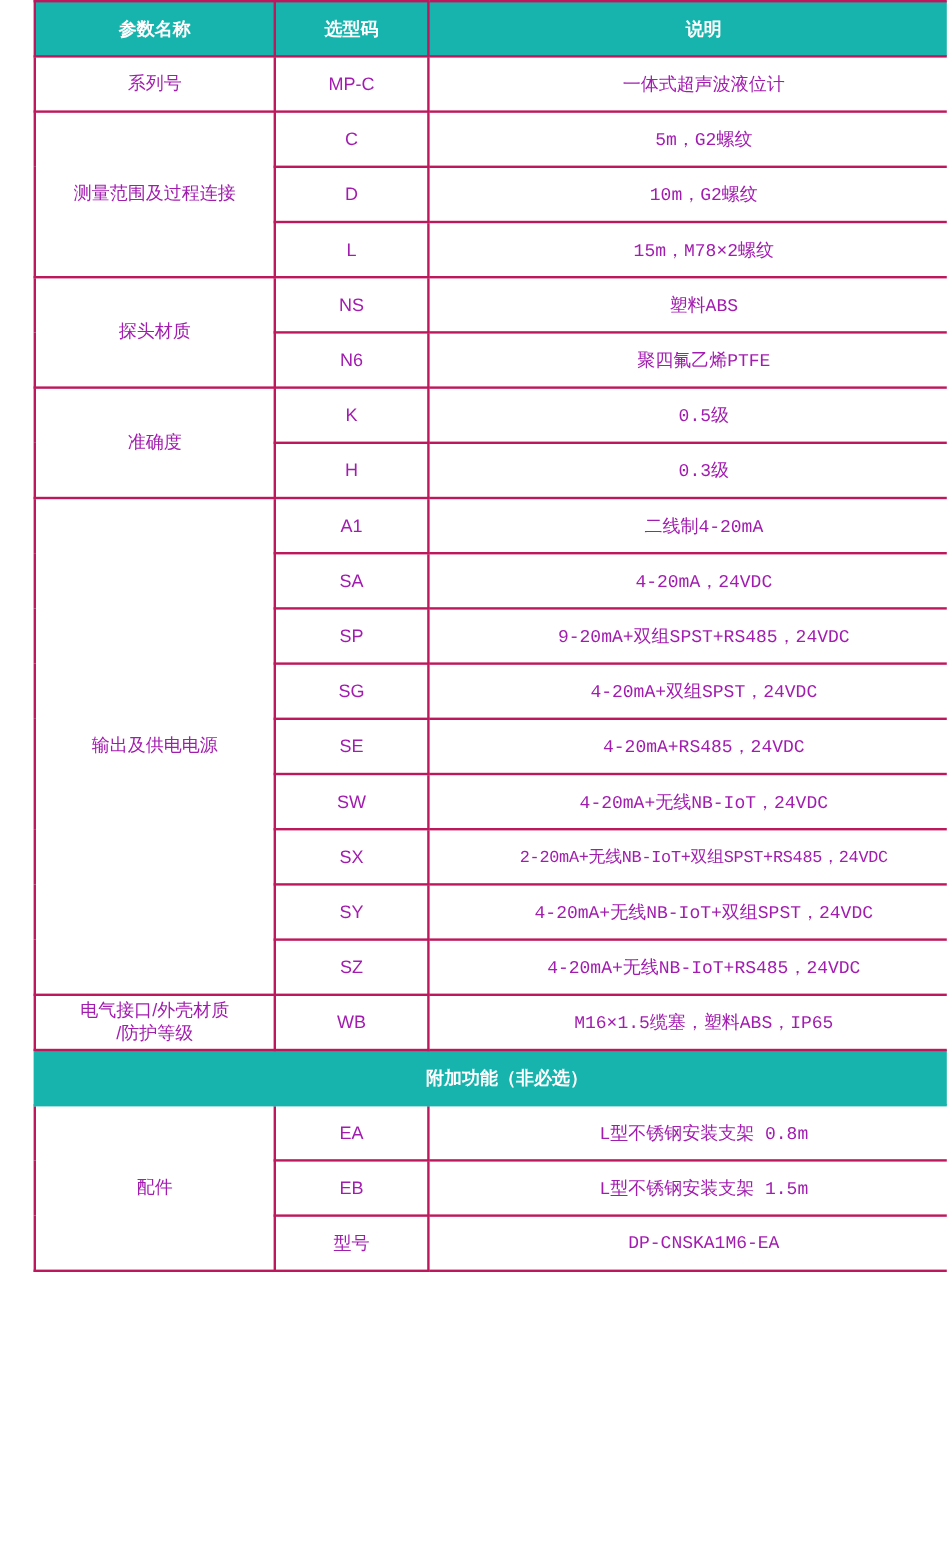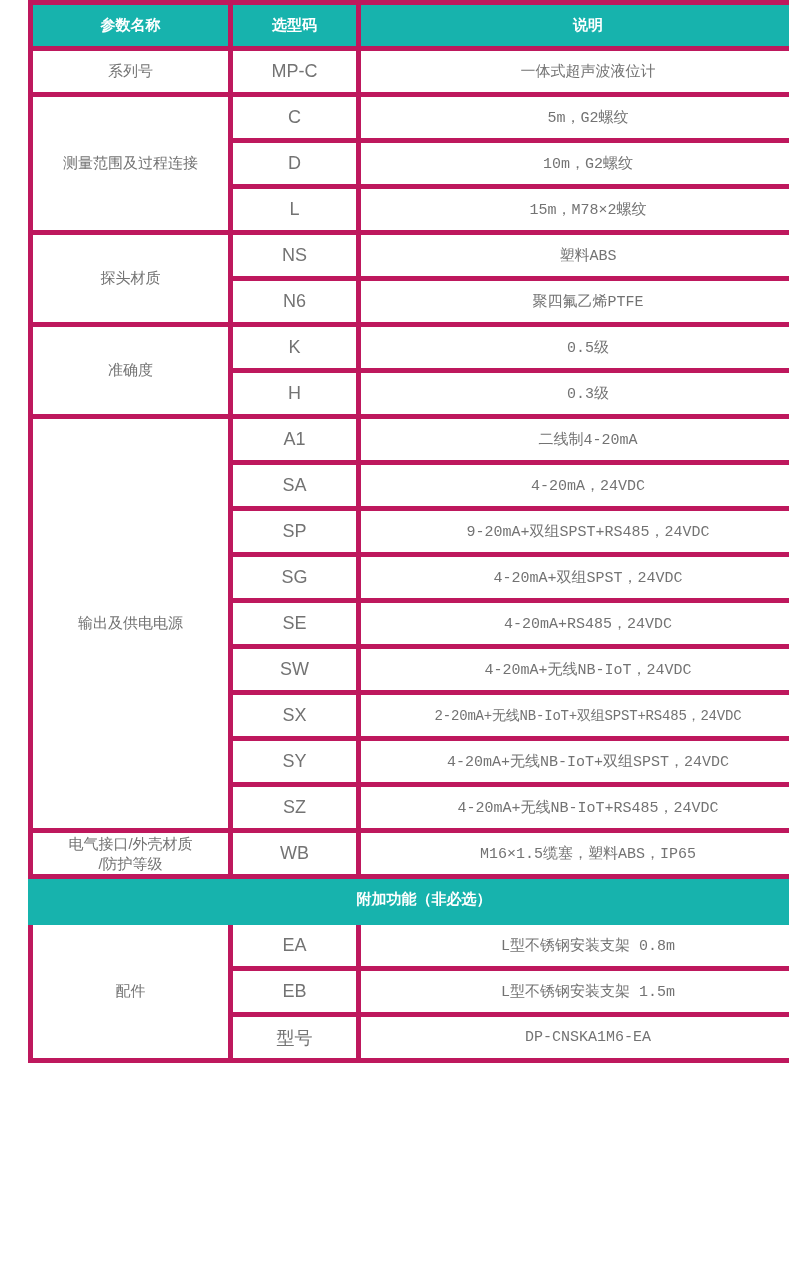--- a/index.html
+++ b/index.html
@@ -34,49 +34,49 @@
     padding: 0 28px;
     box-sizing: border-box;
   }
   table.spec {
     width: 733px;
     border-collapse: collapse;
     table-layout: fixed;
     font-size: 15px;
   }
   table.spec td, table.spec th {
-    border: 5px solid #be185d;
+    border: 2px solid #be185d;
     text-align: center;
     vertical-align: middle;
     padding: 0 4px;
     box-sizing: border-box;
   }
   .col-a { width: 200px; }
   .col-b { width: 128px; }
   .col-c { width: 459px; margin-left: 31px; }
 
   thead th {
     background: #17b3ad;
     color: #ffffff;
     font-weight: bold;
     font-size: 15px;
     height: 46px;
     border-color: #17b3ad;
   }
   tbody td {
     height: 46px;
-    color: #737373;
+    color: #a21caf;
     font-size: 15px;
   }
   td.param-name {
     font-size: 15px;
     line-height: 1.25;
   }
   td.code {
-    font-size: 18px;
+    font-size: 15px;
   }
   td.desc {
     font-size: 15px;
     font-family: Liberation Mono, monospace;
   }
   td.desc.small {
     font-size: 14px;
     letter-spacing: -0.2px;
   }
   tr.section-row td {

